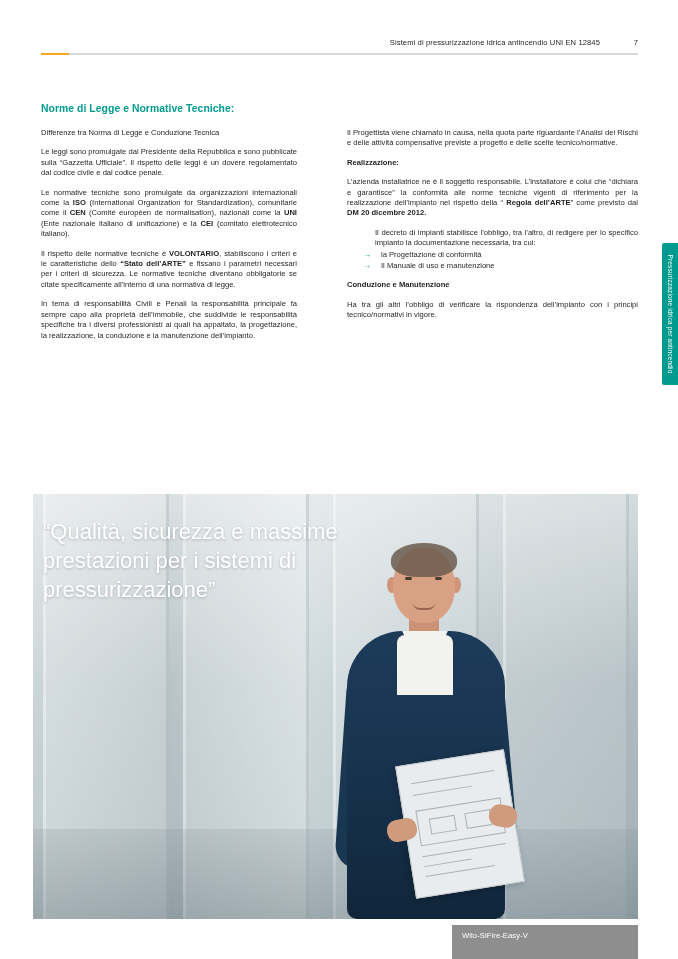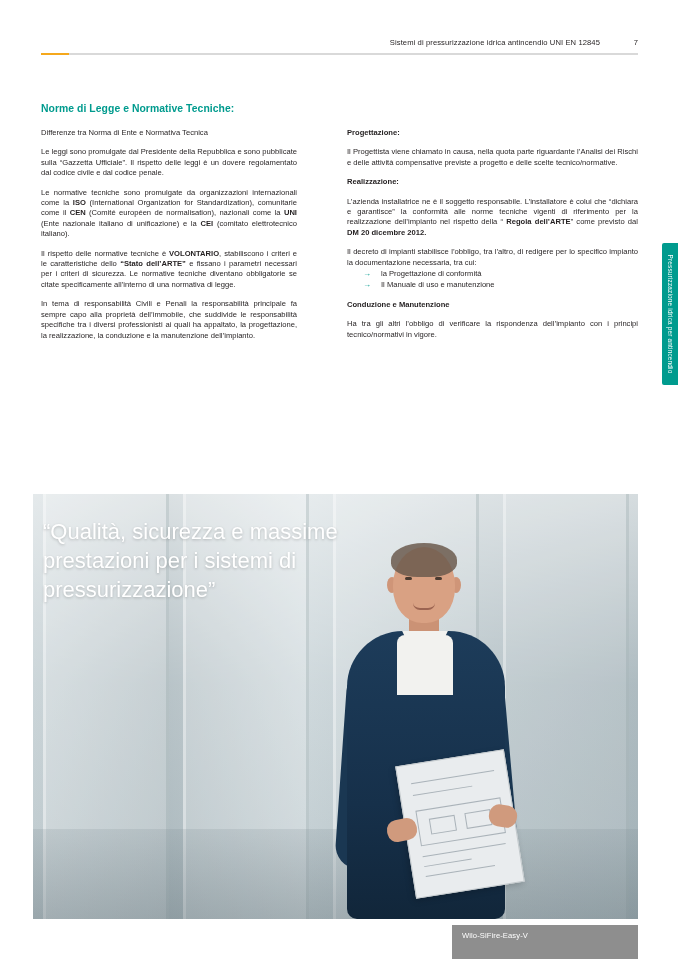--- a/index.html
+++ b/index.html
@@ -76,21 +76,21 @@
     line-height: 10.4px;
     color: #231f20;
     text-align: justify;
   }
   .col-left { left: 41px; width: 256px; }
   .col-right { left: 347px; width: 291px; }
 
   .col p {
     margin: 0 0 9px 0;
   }
-  .col p.tight { margin-bottom: 0; }
+  .col p.tight { margin-bottom: 0; margin-left: 28px; }
   .sub-head {
     font-weight: bold;
     margin: 0 0 1px 0;
     font-size: 7.6px;
   }
   .b { font-weight: bold; }
 
   .arrow-list {
     margin: 1px 0 9px 0;
     padding: 0;
@@ -362,34 +362,33 @@
 <div class="header">
   <div class="header-rule"></div>
   <div class="header-rule-accent"></div>
   <div class="header-title">Sistemi di pressurizzazione idrica antincendio UNI EN 12845</div>
   <div class="header-page">7</div>
 </div>
 
 <div class="section-title">Norme di Legge e Normative Tecniche:</div>
 
 <div class="col col-left">
-  <p>Differenze tra Norma di Ente e Normativa Tecnica</p>
+  <p>Differenze tra Norma di Legge e Conduzione Tecnica</p>
 
   <p>Le leggi sono promulgate dal Presidente della Repubblica e sono pubblicate sulla “Gazzetta Ufficiale”. Il rispetto delle leggi è un dovere regolamentato dal codice civile e dal codice penale.</p>
 
   <p><span>Le normative tecniche sono promulgate da organizzazioni internazionali come la </span><span class="b">ISO</span><span> (International Organization for Standardization), comunitarie come il </span><span class="b">CEN</span><span> (Comité européen de normalisation), nazionali come la </span><span class="b">UNI</span><span> (Ente nazionale italiano di unificazione) e la </span><span class="b">CEI</span><span> (comitato elettrotecnico italiano).</span></p>
 
   <p><span>Il rispetto delle normative tecniche è </span><span class="b">VOLONTARIO</span><span>, stabiliscono i criteri e le caratteristiche dello </span><span class="b">“Stato dell’ARTE”</span><span> e fissano i parametri necessari per i criteri di sicurezza. Le normative tecniche diventano obbligatorie se citate specificamente all’interno di una normativa di legge.</span></p>
 
   <p>In tema di responsabilità Civili e Penali la responsabilità principale fa sempre capo alla proprietà dell’immobile, che suddivide le responsabilità specifiche tra i diversi professionisti ai quali ha appaltato, la progettazione, la realizzazione, la conduzione e la manutenzione dell’impianto.</p>
 </div>
 
 <div class="col col-right">
 
-  <p class="sub-head">Progettazione:</p>
   <p>Il Progettista viene chiamato in causa, nella quota parte riguardante l’Analisi dei Rischi e delle attività compensative previste a progetto e delle scelte tecnico/normative.</p>
 
   <p class="sub-head">Realizzazione:</p>
   <p><span>L’azienda installatrice ne è il soggetto responsabile. L’installatore è colui che “dichiara e garantisce”  la conformità alle norme tecniche vigenti di riferimento per la realizzazione dell’impianto nel rispetto della “ </span><span class="b">Regola dell’ARTE</span><span>” come previsto dal  </span><span class="b">DM 20 dicembre 2012.</span></p>
 
   <p class="tight">Il decreto di impianti stabilisce l’obbligo, tra l’altro, di redigere per lo specifico impianto la documentazione necessaria, tra cui:</p>
   <ul class="arrow-list">
     <li><span class="arrow">→</span><span>la Progettazione di conformità</span></li>
     <li><span class="arrow">→</span><span>Il Manuale di uso e manutenzione</span></li>
   </ul>

